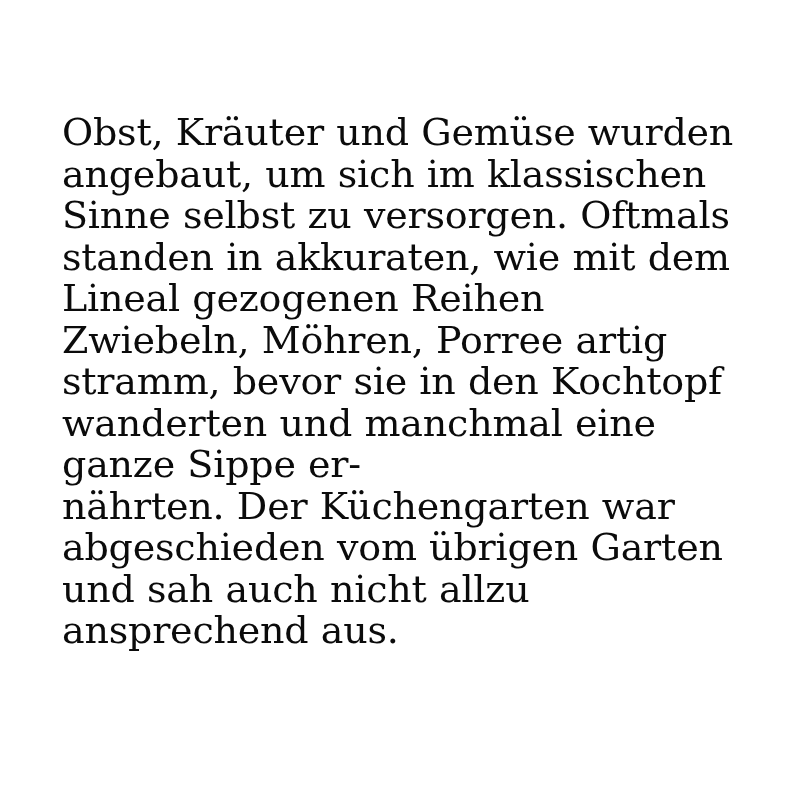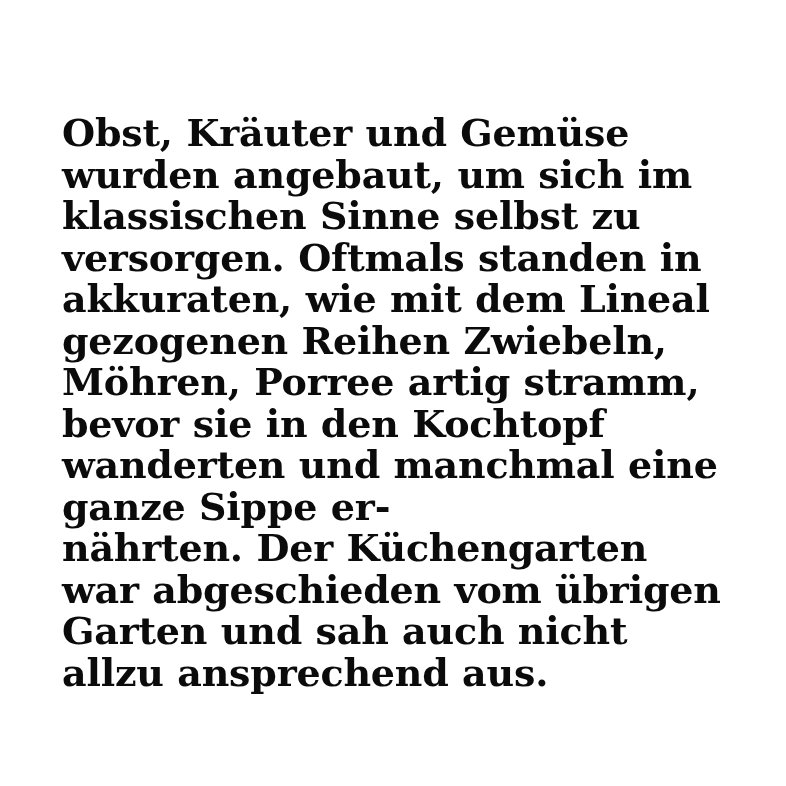--- a/index.html
+++ b/index.html
@@ -31,21 +31,20 @@
     margin: 0;
     font-family: "DejaVu Serif", "Liberation Serif", serif;
     font-size: 38px;
     line-height: 41.5px;
     color: #0b0b0b;
     letter-spacing: -0.2px;
     word-spacing: 0.5px;
     text-align: left;
     hyphens: manual;
     white-space: pre-wrap;
-    font-weight: bold;
   }
 </style>
 </head>
 <body>
 
 <div class="page">
   <div class="text-block">
     <p class="paragraph">Obst, Kräuter und Gemüse wurden angebaut, um sich im klassischen Sinne selbst zu versorgen. Oftmals standen in akkuraten, wie mit dem Lineal gezogenen Reihen Zwiebeln, Möhren, Porree artig stramm, bevor sie in den Kochtopf wanderten und manchmal eine ganze Sippe er-
 nährten. Der Küchengarten war abgeschieden vom übrigen Garten und sah auch nicht allzu ansprechend aus.</p>
   </div>

